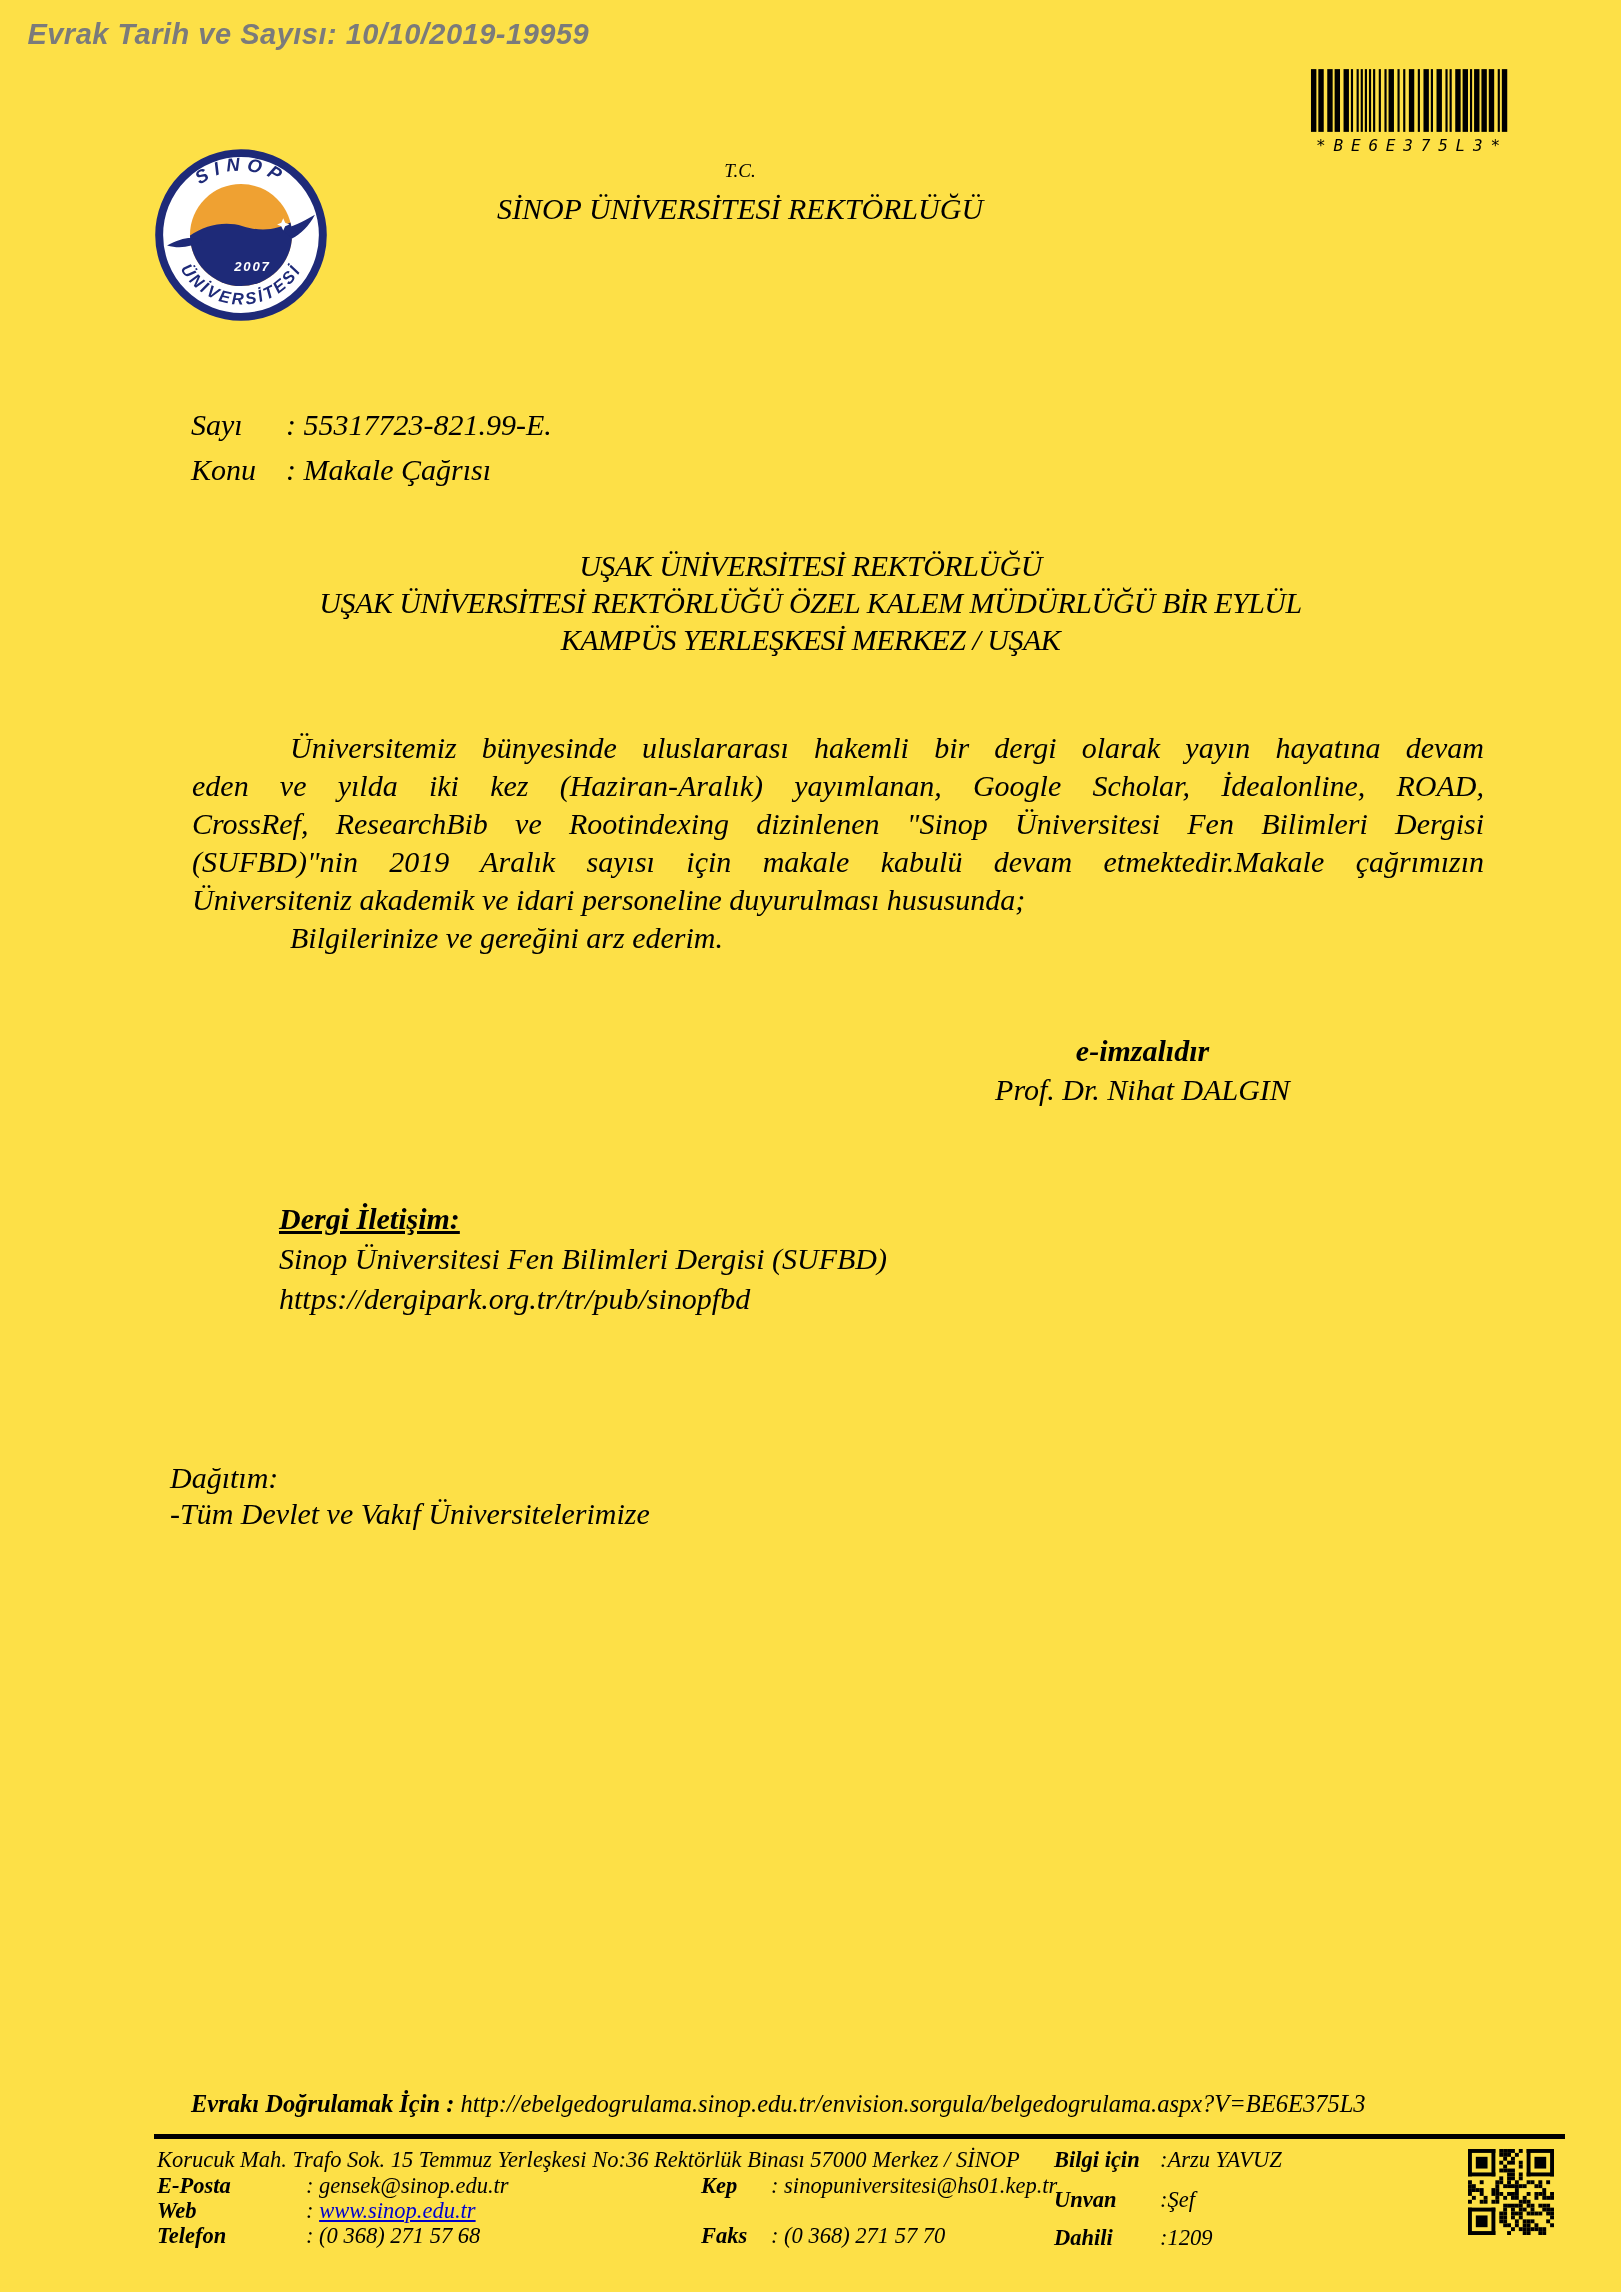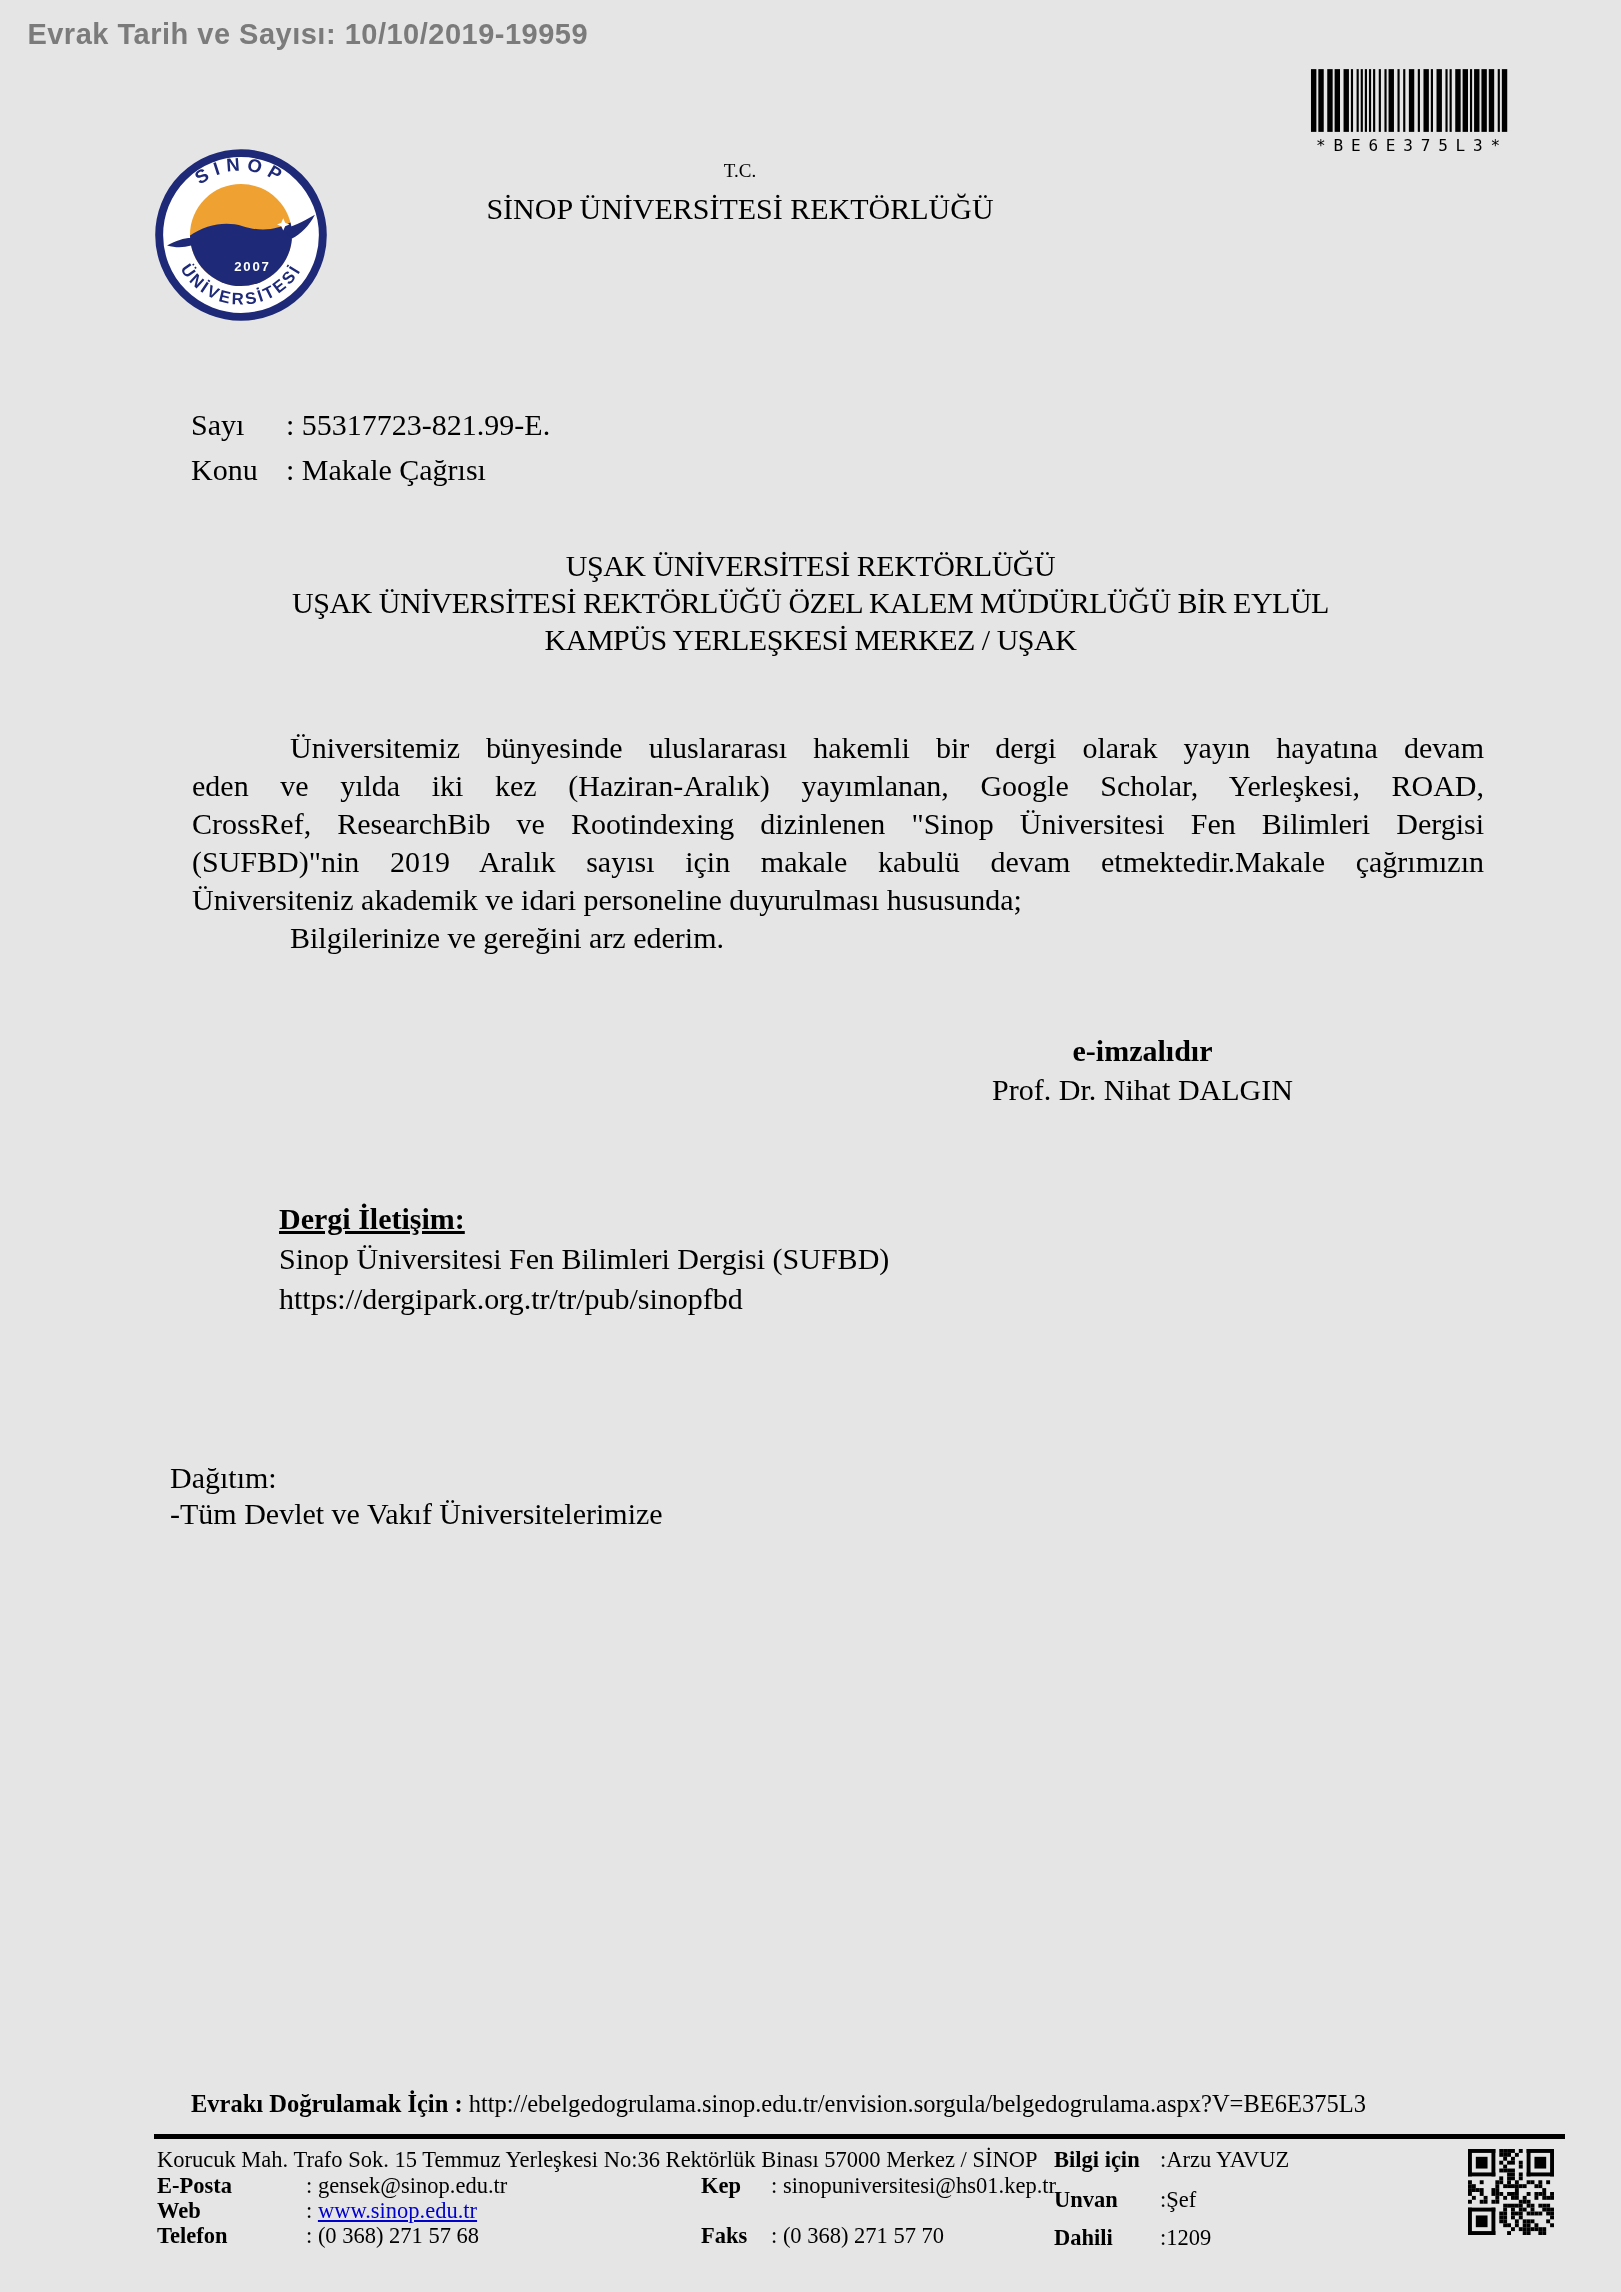--- a/index.html
+++ b/index.html
@@ -1,18 +1,18 @@
 <!DOCTYPE html>
 <html><head>
 <meta charset="utf-8">
 <style>
   html,body { margin:0; padding:0; background:#fff; }
   .page {
-    position:relative; width:1621px; height:2293px; background:#e5e5e5;
-    font-family:"Liberation Serif", serif; color:#000; overflow:hidden;
+    position:relative; width:1621px; height:2293px; background:#fde047;
+    font-family:"Liberation Serif", serif; color:#000; overflow:hidden;font-style:italic;
   }
   .abs { position:absolute; }
 
   .stamp {
     left:27.4px; top:17.6px;
     font-family:"Liberation Sans", sans-serif;
     font-weight:bold; font-size:29px; color:#7b7b7b; letter-spacing:0.5px;
     white-space:nowrap;
   }
 
@@ -141,21 +141,21 @@
   </div>
 
   <div class="abs recipient">
     <div>UŞAK ÜNİVERSİTESİ REKTÖRLÜĞÜ</div>
     <div>UŞAK ÜNİVERSİTESİ REKTÖRLÜĞÜ ÖZEL KALEM MÜDÜRLÜĞÜ BİR EYLÜL</div>
     <div>KAMPÜS YERLEŞKESİ MERKEZ / UŞAK</div>
   </div>
 
   <div class="abs bodytext">
     <div class="jline indent">Üniversitemiz bünyesinde  uluslararası hakemli bir dergi olarak yayın hayatına devam</div>
-    <div class="jline">eden ve yılda iki kez (Haziran-Aralık) yayımlanan, Google Scholar, Yerleşkesi, ROAD,</div>
+    <div class="jline">eden ve yılda iki kez (Haziran-Aralık) yayımlanan, Google Scholar, İdealonline, ROAD,</div>
     <div class="jline">CrossRef, ResearchBib ve Rootindexing dizinlenen "Sinop Üniversitesi Fen Bilimleri Dergisi</div>
     <div class="jline">(SUFBD)"nin 2019 Aralık sayısı için makale kabulü devam etmektedir.Makale çağrımızın</div>
     <div>Üniversiteniz akademik ve idari personeline duyurulması hususunda;</div>
     <div class="indent">Bilgilerinize ve gereğini arz ederim.</div>
   </div>
 
   <div class="abs signature">
     <div class="esign">e-imzalıdır</div>
     <div class="name">Prof. Dr. Nihat DALGIN</div>
   </div>

